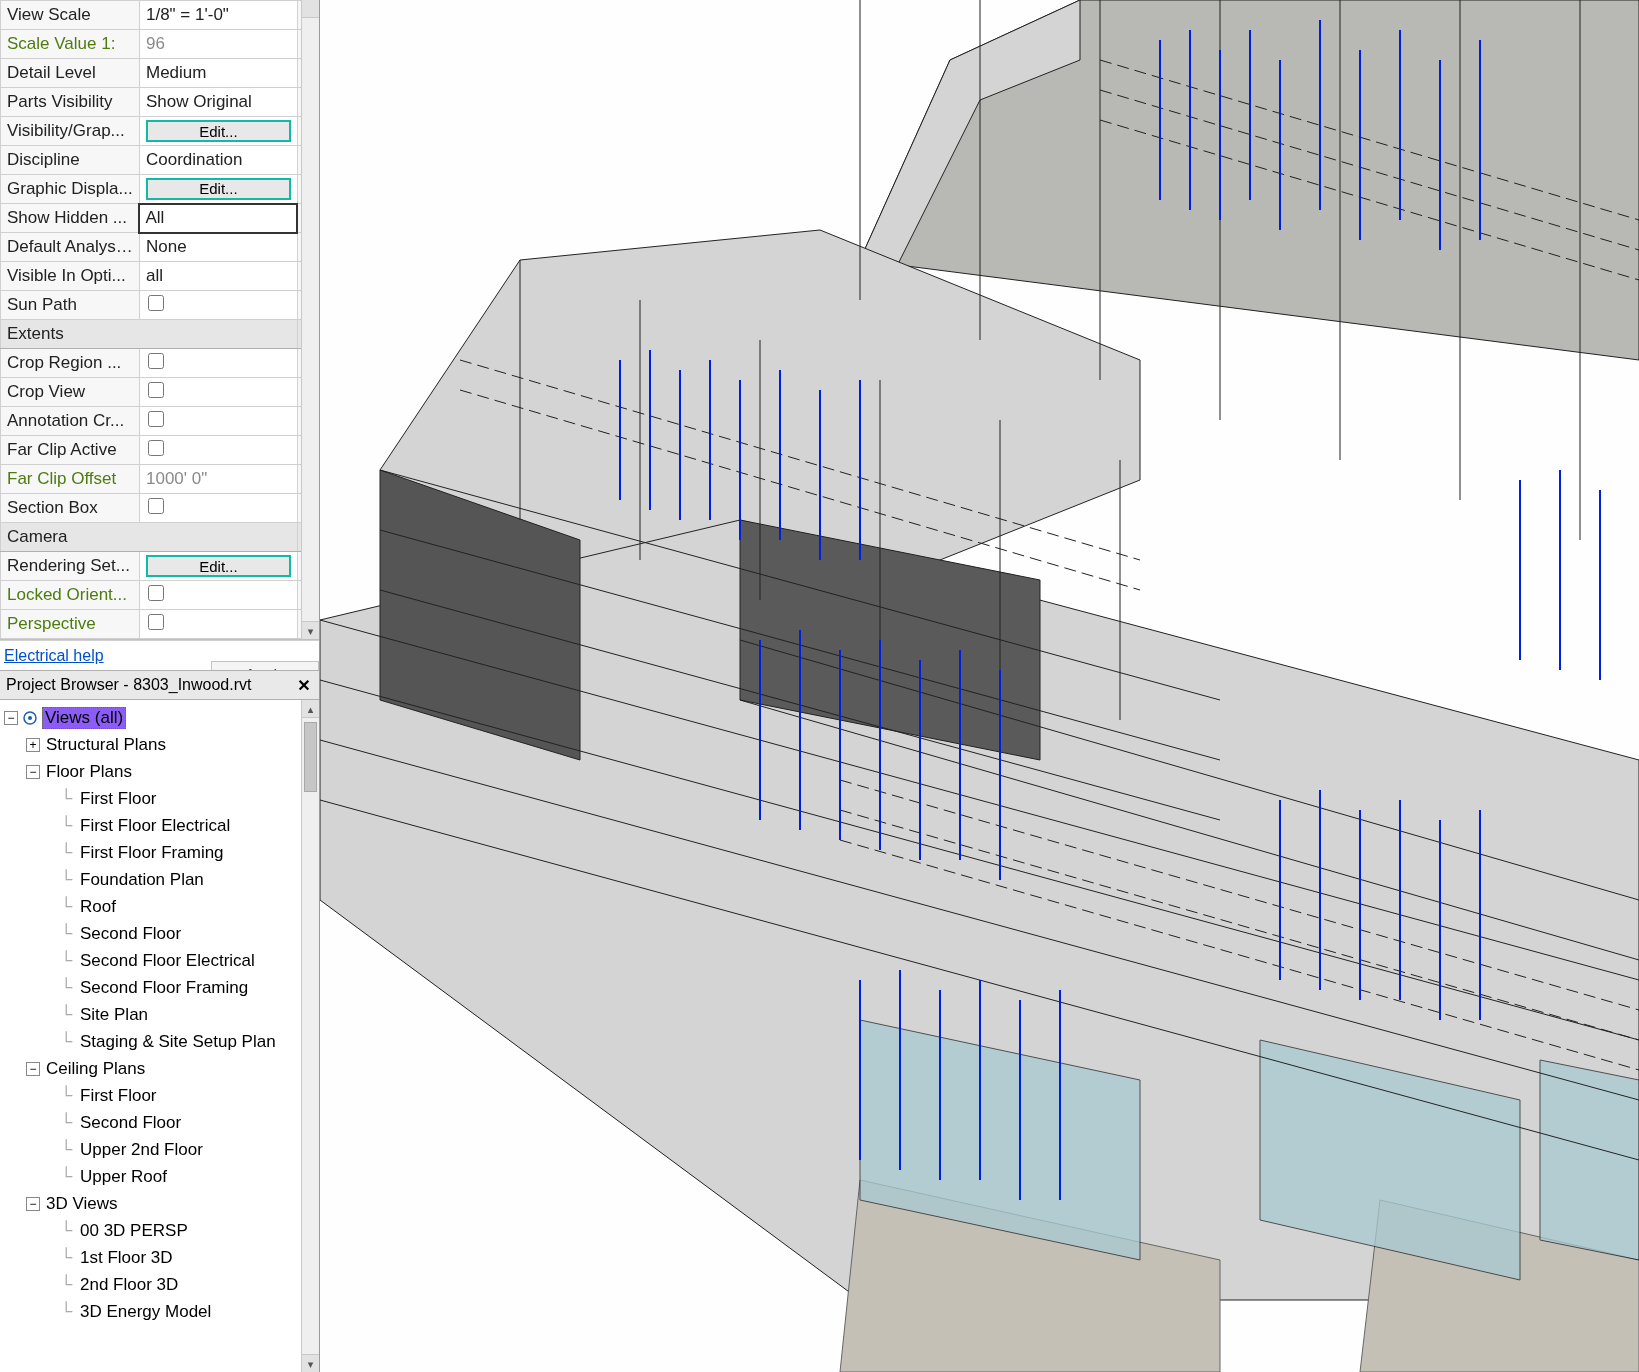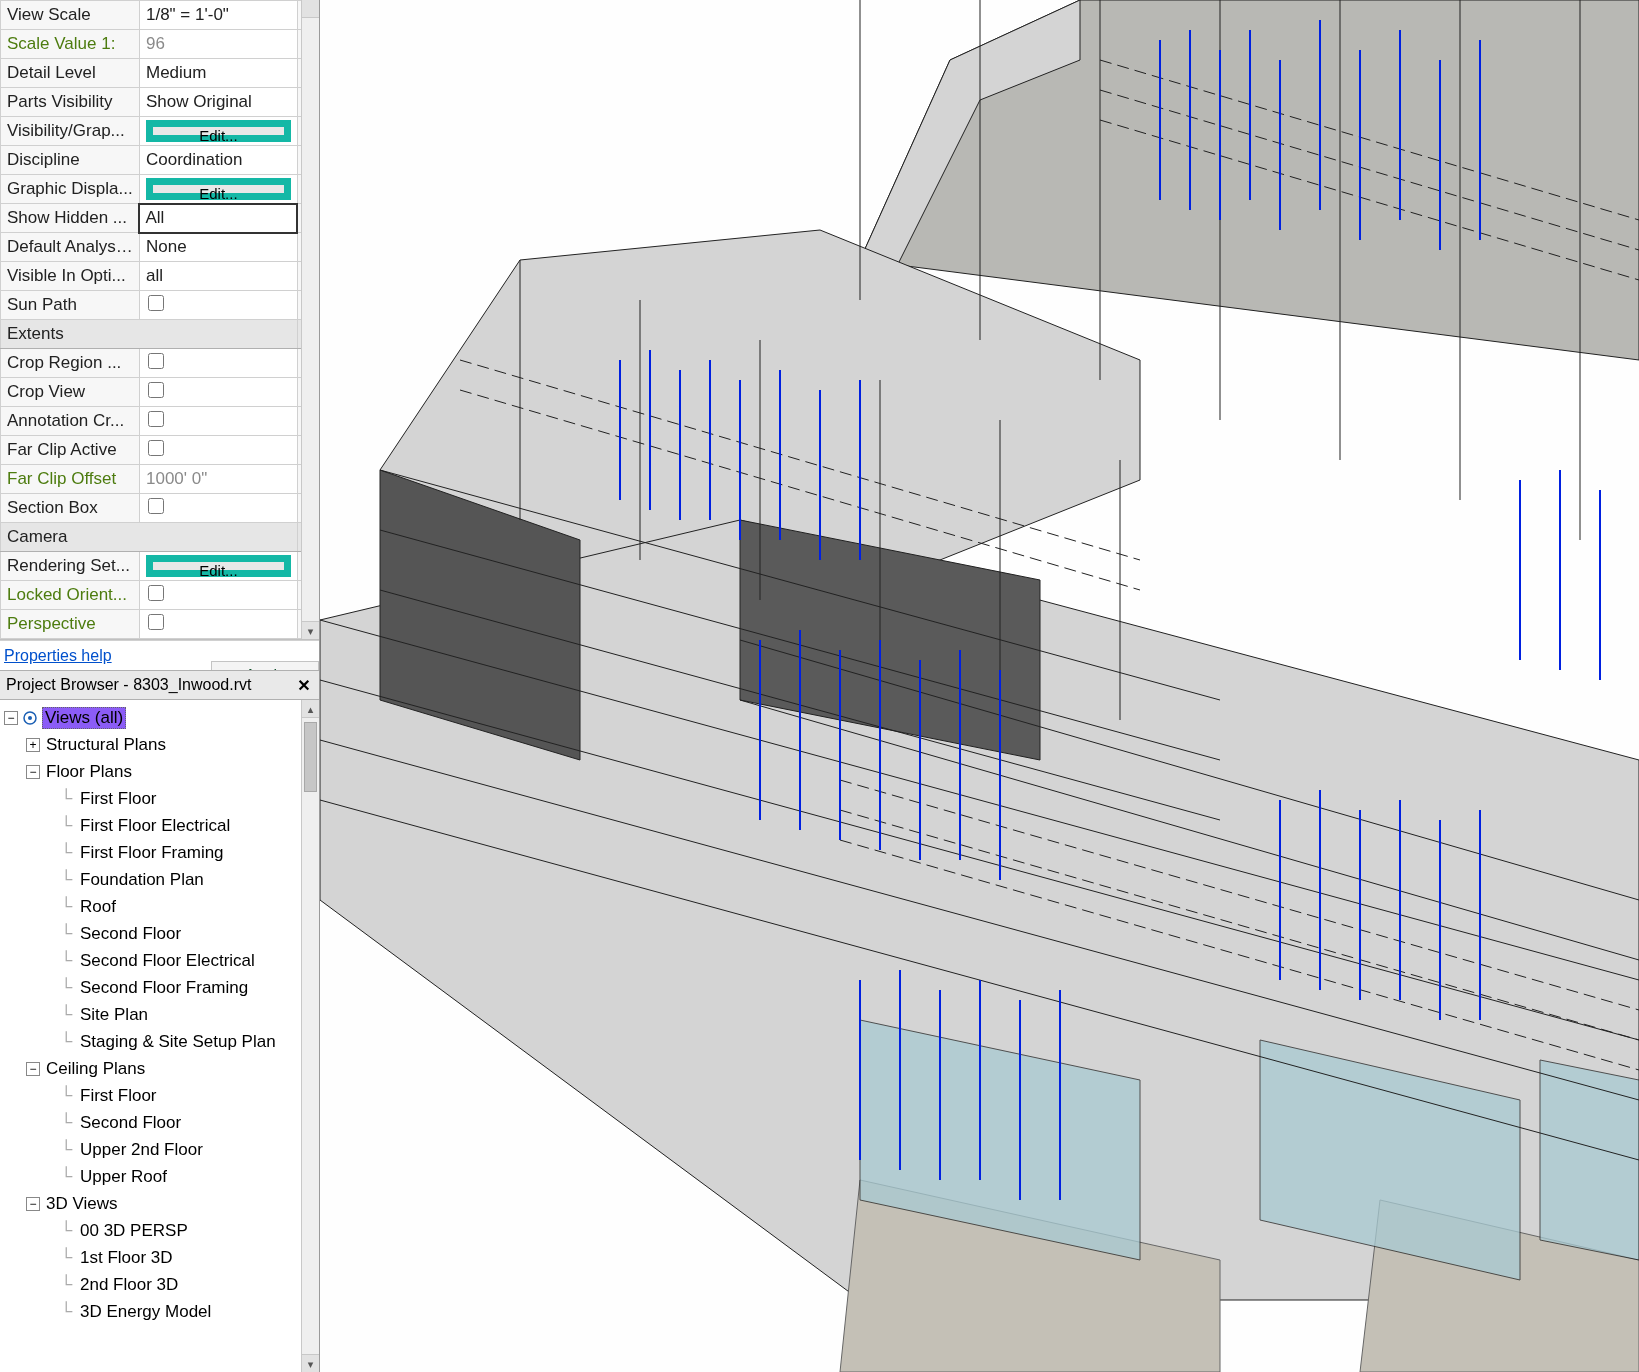--- a/index.html
+++ b/index.html
@@ -16,21 +16,21 @@
 .pgrid col.cname { width: 132px; }
 .pgrid col.cval  { width: 150px; }
 .pgrid col.cext  { width: 20px; }
 .pgrid td { border: 1px solid #d0d0d0; font-size: 17px; height: 29px; padding: 2px 6px; white-space: nowrap; overflow: hidden; text-overflow: ellipsis; vertical-align: middle; }
 .pgrid td.name { background: #f7f7f7; color: #222; }
 .pgrid td.name.dim { color: #4d7c0f; }
 .pgrid td.val  { background: #fff; color: #222; }
 .pgrid td.val.dim  { color: #8a8a8a; }
 .pgrid td.ext  { background: #f7f7f7; }
 .pgrid td.val.active { border: 2px solid #333; padding: 1px 5px; }
-.pgrid td.val .editbtn { display: block; width: 100%; height: 22px; font-size: 15px; background: #e8e8e8; border: 7px solid #14b8a6; cursor: pointer; }
+.pgrid td.val .editbtn { display: block; width: 100%; height: 22px; font-size: 15px; background: #e8e8e8; border: 2px solid #14b8a6; cursor: pointer; }
 .pgrid td.val input[type=checkbox] { width: 16px; height: 16px; margin-left: 2px; }
 .pgrid tr.section td { background: #e6e6e6; font-weight: 400; color: #222; border-top: 1px solid #b0b0b0; border-bottom: 1px solid #b0b0b0; }
 .pgrid tr.section td.collapse { text-align: center; font-size: 12px; color: #555; cursor: pointer; }
 
 .props-scroll { position: absolute; right: 0; top: 0; bottom: 0; width: 18px; background: #efefef; border-left: 1px solid #c8c8c8; }
 .props-scroll .arrow { height: 18px; text-align: center; font-size: 11px; line-height: 18px; color: #555; background: #e2e2e2; border-bottom: 1px solid #c8c8c8; cursor: pointer; }
 .props-scroll .arrow.bot { position: absolute; bottom: 0; left: 0; right: 0; border-top: 1px solid #c8c8c8; border-bottom: none; }
 
 
 .props-footer { display: flex; align-items: center; height: 30px; background: #fff; border-top: 1px solid #d0d0d0; }
@@ -199,21 +199,21 @@
               <td class="ext"></td>
             </tr>
           </tbody>
       </table>
       <div class="props-scroll">
         <div class="arrow"></div>
         <div class="arrow bot">▾</div>
       </div>
     </div>
     <div class="props-footer">
-      <a href="#">Properties help</a>
+      <a href="#">Electrical help</a>
       <button disabled="">Apply</button>
     </div>
 
     <div class="pb-head">
       <span class="title">Project Browser - 8303_Inwood.rvt</span>
       <span class="x">✕</span>
     </div>
     <div class="pb-tree">
       <div id="tree-body">
           <div class="row root">

